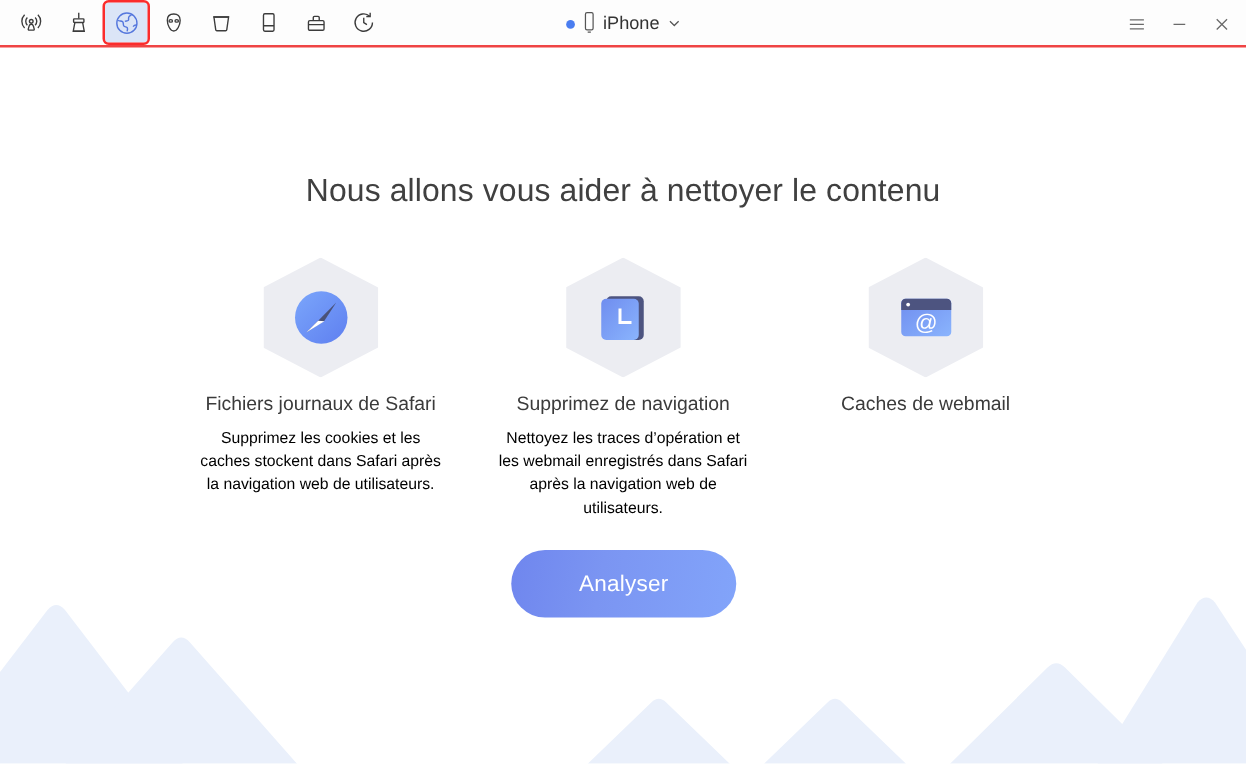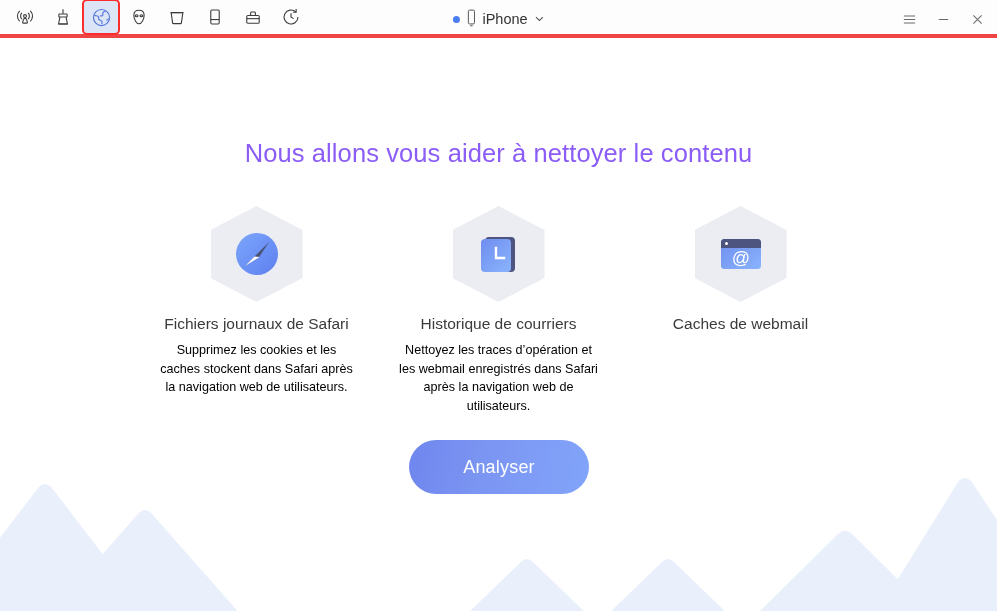--- a/index.html
+++ b/index.html
@@ -14,21 +14,21 @@
     width: 997px; height: 611px;
     background: #ffffff;
     overflow: hidden;
   }
 
   
   .titlebar {
     position: absolute; top: 0; left: 0;
     width: 997px; height: 38px;
     background: #fdfdfd;
-    border-bottom: 4px solid #ef4444;
+    border-bottom: 2px solid #ef4444;
     display: flex; align-items: center;
     z-index: 20;
   }
   .tool-strip {
     display: flex; align-items: center;
     height: 38px;
     padding-left: 6px;
   }
   .tool-btn {
     width: 34px; height: 32px;
@@ -81,21 +81,21 @@
     top: 38px; left: 0;
     width: 997px; height: 573px;
     background: #ffffff;
   }
   .page-title {
     position: absolute;
     top: 101px; left: 0; width: 997px;
     text-align: center;
     font-size: 25.5px;
     font-weight: 400;
-    color: #8b5cf6;
+    color: #404040;
     letter-spacing: 0.1px;
   }
 
   
   .features {
     position: absolute;
     top: 168px; left: 0; width: 997px;
     display: flex;
     justify-content: center;
   }
@@ -323,21 +323,21 @@
                   <stop offset="0%" stop-color="#6f8def"></stop>
                   <stop offset="100%" stop-color="#8ab4fd"></stop>
                 </linearGradient>
               </defs>
               <rect x="14" y="11" width="30" height="35" rx="4" fill="#4d5480"></rect>
               <rect x="10" y="13" width="30" height="33" rx="4" fill="url(#gcard)"></rect>
               <path d="M25 22v10h8" fill="none" stroke="#ffffff" stroke-width="2.4" stroke-linecap="square"></path>
             </svg>
           </div>
         </div>
-        <div class="feat-title">Historique de courriers</div>
+        <div class="feat-title">Supprimez de navigation</div>
         <div class="feat-desc">Nettoyez les traces d’opération et les webmail enregistrés dans Safari après la navigation web de utilisateurs.</div>
       </div>
 
       <div class="feature">
         <div class="hexwrap">
           <div class="hex"></div>
           <div class="glyph">
             <svg width="58" height="58" viewBox="0 0 58 58">
               <defs>
                 <linearGradient id="gmail" x1="0" y1="0" x2="1" y2="1">

